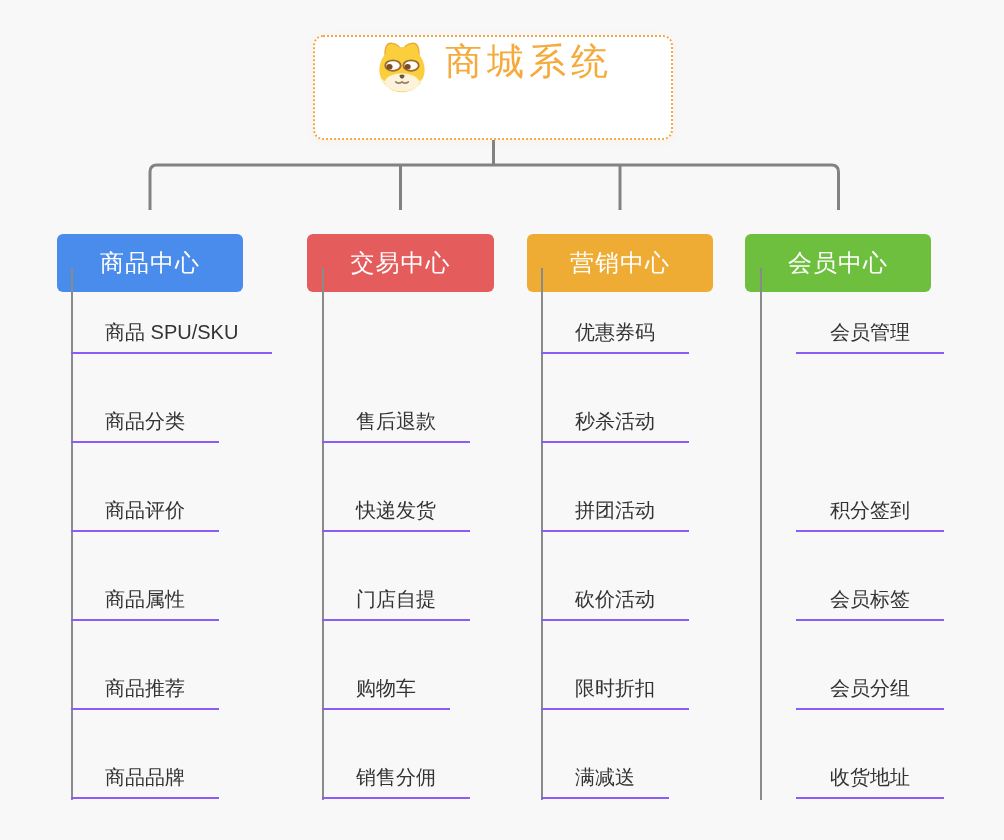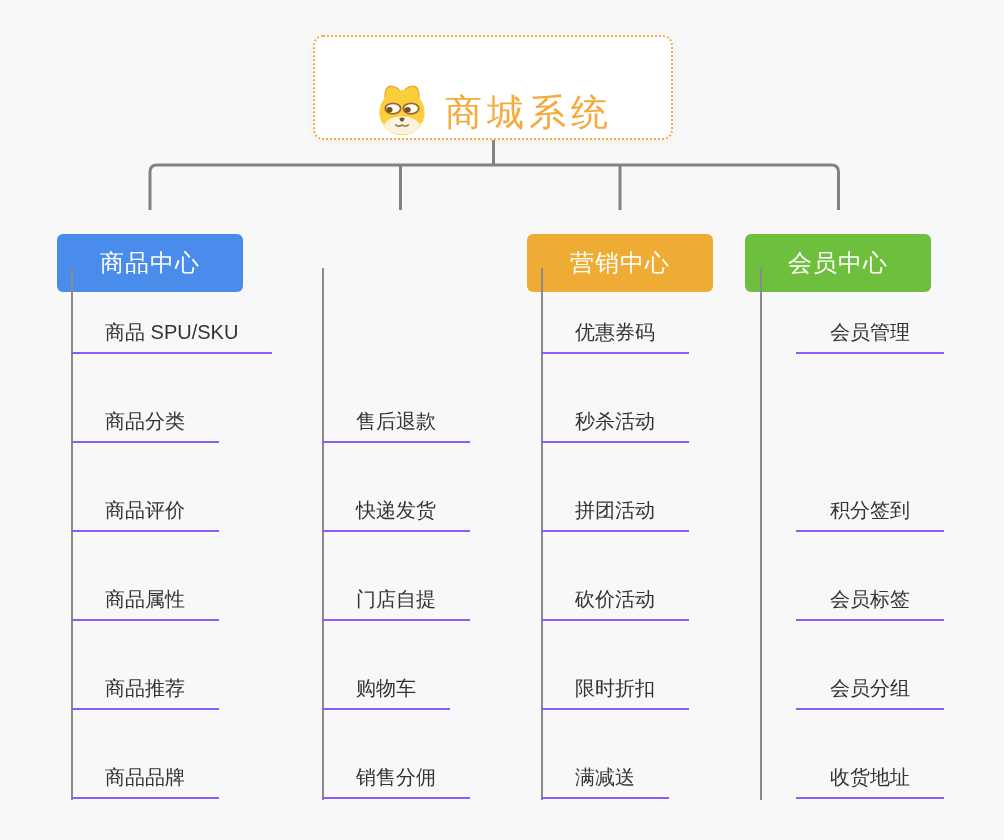--- a/index.html
+++ b/index.html
@@ -26,21 +26,21 @@
   
   .root-node{
     position:absolute;
     left:313px;top:35px;
     width:360px;height:105px;
     box-sizing:border-box;
     background:#ffffff;
     border:2px dotted #F1A94C;
     border-radius:10px;
     display:flex;
-    align-items:flex-end;
+    align-items:flex-start;
     justify-content:center;
     gap:14px;
     box-shadow:0 2px 8px rgba(240,170,60,0.08);
     cursor:default;
   }
   .root-label{
     font-size:37px;
     letter-spacing:5px;
     color:#F5AA3C;
     white-space:nowrap;
@@ -121,20 +121,21 @@
       <ellipse cx="42" cy="31.5" rx="8.5" ry="5.8" fill="#FFFDF6" stroke="#9C6A33" stroke-width="2"></ellipse>
       <ellipse cx="18.2" cy="32.8" rx="3.4" ry="2.9" fill="#7A4E22"></ellipse>
       <ellipse cx="38.2" cy="32.8" rx="3.4" ry="2.9" fill="#7A4E22"></ellipse>
       <path d="M29,42.5 Q32,40.5 35,42.5 Q34,46 32,46 Q30,46 29,42.5 Z" fill="#6A5440"></path>
       <path d="M25,49.5 Q28.5,52.5 32,49.5 Q35.5,52.5 39,49.5" stroke="#9B8266" stroke-width="1.8" fill="none" stroke-linecap="round"></path>
     </svg>
     <span class="root-label" style="color: rgb(245, 170, 60);">商城系统</span>
   </div>
 
   <div class="branch-box b0" style="background-color: rgb(74, 140, 235);">商品中心</div>
+  <div class="branch-box b1" style="background-color: rgb(228, 92, 92);">交易中心</div>
   <div class="branch-box b3" style="background-color: rgb(111, 191, 63);">会员中心</div>
   <div class="branch-box b2" style="background-color: rgb(239, 172, 52);">营销中心</div>
 
   <div class="vline vl0"></div>
   <div class="vline vl1"></div>
   <div class="vline vl2"></div>
   <div class="vline vl3"></div>
 
   <div class="item c0 r0">商品 SPU/SKU</div>
   <div class="item c0 r1">商品分类</div>

